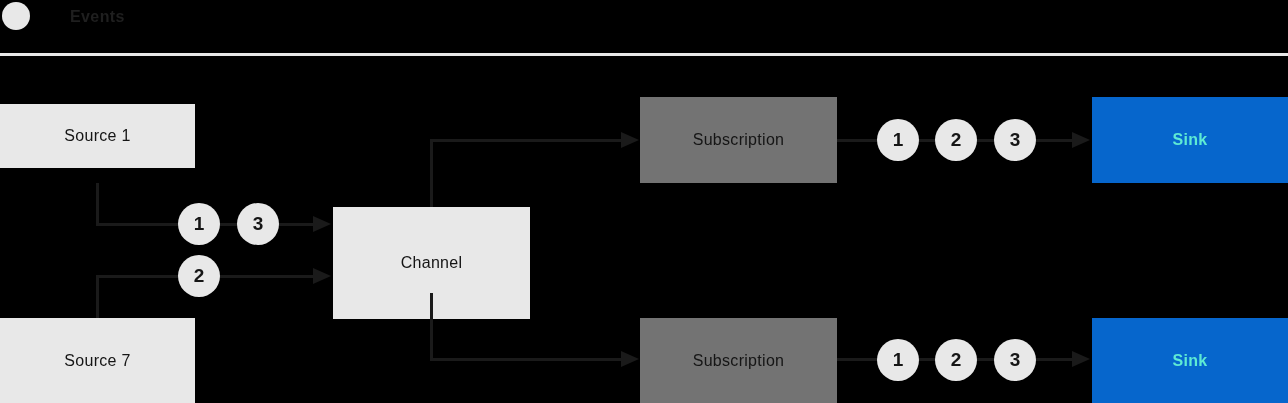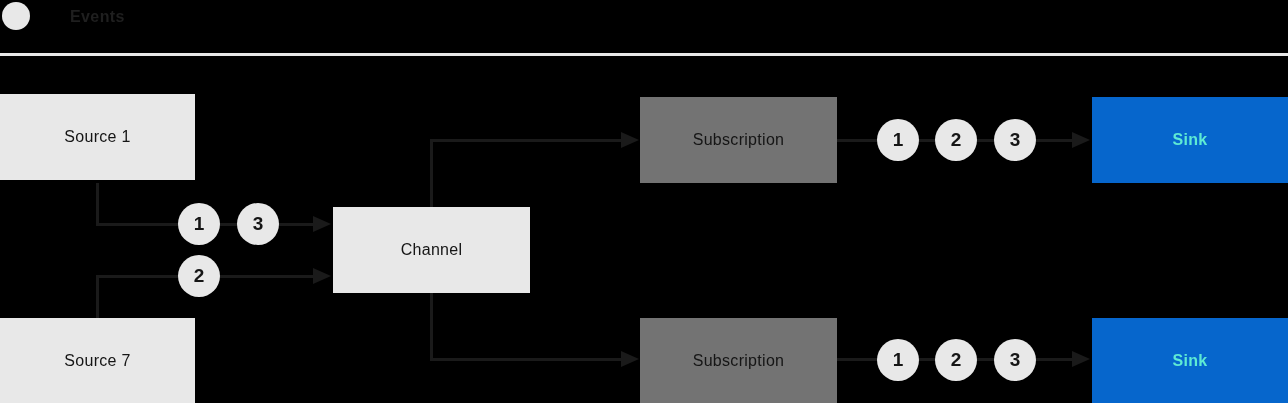--- a/index.html
+++ b/index.html
@@ -44,23 +44,23 @@
     display: flex;
     align-items: center;
     justify-content: center;
     background: #e8e8e8;
     color: #151515;
     font-size: 16px;
     letter-spacing: 0.3px;
   }
   .node.sub  { background: #737373; }
   .node.sink { background: #0666cc; color: #5eead4; font-weight: bold; }
-  #source1  { left: 0px;    top: 94px;  width: 195px; height: 86px; }
+  #source1  { left: 0px;    top: 104px;  width: 195px; height: 64px; }
   #source2  { left: 0px;    top: 318px; width: 195px; height: 85px; }
-  #channel  { left: 333px;  top: 207px; width: 197px; height: 86px; }
+  #channel  { left: 333px;  top: 207px; width: 197px; height: 112px; }
   #subTop   { left: 640px;  top: 97px;  width: 197px; height: 86px; }
   #subBot   { left: 640px;  top: 318px; width: 197px; height: 85px; }
   #sinkTop  { left: 1092px; top: 97px;  width: 196px; height: 86px; }
   #sinkBot  { left: 1092px; top: 318px; width: 196px; height: 85px; }
   
   .edge {
     position: absolute;
     background: #1a1a1a;
   }
   .arrow {

